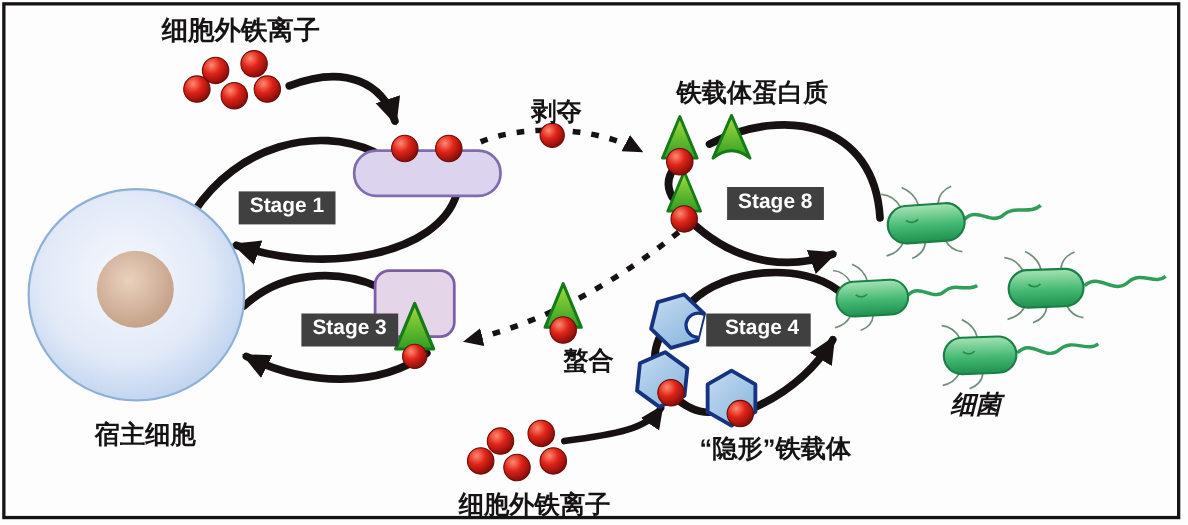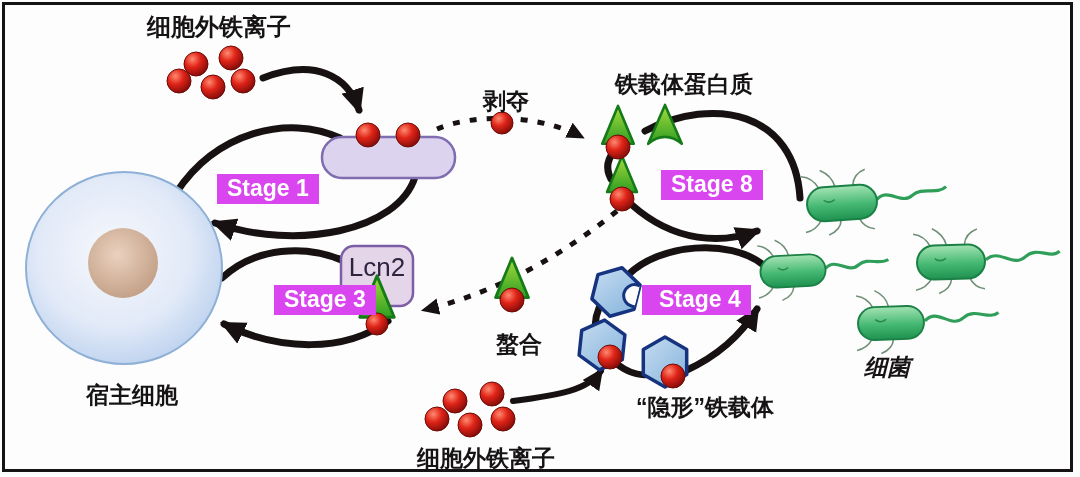--- a/index.html
+++ b/index.html
@@ -2,21 +2,21 @@
 <html><head>
 <meta charset="utf-8">
 <style>
   html,body{margin:0;padding:0;background:#ffffff;}
   #frame{position:relative;width:1080px;height:477px;background:#fdfdfd;overflow:hidden;
          font-family:"Liberation Sans","DejaVu Sans",sans-serif;}
   #border-rect{position:absolute;left:2px;top:2px;width:1065px;height:464px;
                border:3px solid #161314;pointer-events:none;}
   svg{position:absolute;left:0;top:0;}
   .lbl{position:absolute;font-weight:bold;font-size:23px;color:#161314;white-space:nowrap;}
-  .stage{position:absolute;background:#d946ef;color:#ffffff;font-size:23px;font-weight:600;
+  .stage{position:absolute;background:#404040;color:#ffffff;font-size:19px;font-weight:600;
          padding:1px 10px 3px 10px;line-height:26px;white-space:nowrap;}
   .protein-text{position:absolute;display:flex;align-items:center;justify-content:center;
                 color:#35323f;font-size:26px;font-weight:500;}
 </style>
 </head>
 <body>
 
 <div id="frame">
 
 <svg width="1080" height="477" viewBox="0 0 1080 477">
@@ -186,28 +186,27 @@
   </g>
 </svg>
 
 <div class="lbl" style="left:147px;top:11px;font-size:24px;">细胞外铁离子</div>
 
 <div class="lbl" style="left:483px;top:86px;">剥夺</div>
 
 <div class="lbl" style="left:615px;top:69px;">铁载体蛋白质</div>
 
 
-<div class="protein-text" style="left:341px;top:250px;width:72px;height:34px;color:#2d2440;">Lcn2</div>
 
 <div class="stage" style="left:217px;top:174px;">Stage 1</div>
 <div class="stage" style="left:661px;top:170px;">Stage 8</div>
 <div class="stage" style="left:238px;top:285px;margin-left:36px;">Stage 3</div>
 <div class="stage" style="left:642px;top:285px;padding-left:17px;">Stage 4</div>
 
-<div class="lbl" style="left:496px;top:312px;margin-top:17px;">螯合</div>
+<div class="lbl" style="left:512px;top:312px;">螯合</div>
 
 <div class="lbl" style="left:86px;top:380px;">宿主细胞</div>
 
 <div class="lbl" style="left:864px;top:352px;font-style:italic;">细菌</div>
 
 <div class="lbl" style="left:600px;top:392px;margin-left:36px;">“隐形”铁载体</div>
 
 <div class="lbl" style="left:417px;top:443px;">细胞外铁离子</div>
 
 <div id="border-rect"></div>

